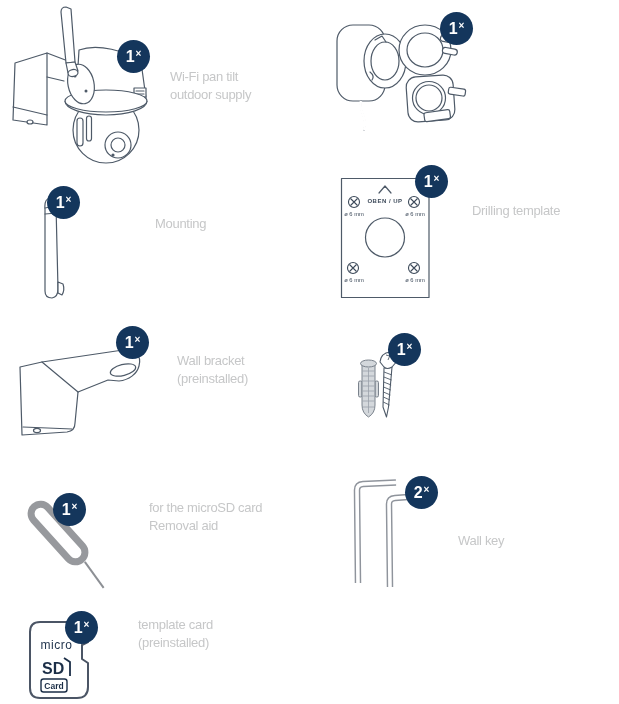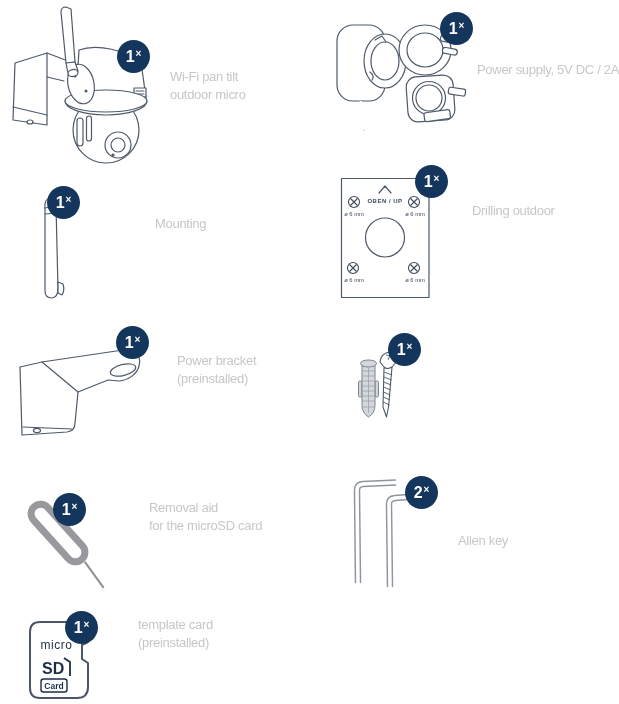--- a/index.html
+++ b/index.html
@@ -52,21 +52,21 @@
     <circle class="wh" cx="112" cy="141" r="13" stroke-width="1.5"></circle>
     <circle class="ln" cx="112" cy="141" r="7"></circle>
     <circle class="dk" cx="107" cy="151" r="1.6"></circle>
   </svg>
   <div class="badge" style="left:117px;top:40px">
     <span class="qty">1</span>
     <span class="times">×</span>
   </div>
   <div class="label" style="left:170px;top:68px">
     <div>Wi-Fi pan tilt</div>
-    <div>outdoor micro</div>
+    <div>outdoor supply</div>
   </div>
 
   <svg class="art" style="left:328px;top:10px" width="145" height="132" viewBox="0 0 145 132">
     <rect class="wh" x="9" y="15" width="48" height="76" rx="16"></rect>
     <path class="ln" d="M33,91 C30,102 40,106 36,120" stroke-width="4.5"></path>
     <path d="M33,91 C30,102 40,106 36,120" stroke="#ffffff" stroke-width="2.5" fill="none"></path>
     <ellipse class="wh" cx="57" cy="51" rx="21" ry="27"></ellipse>
     <ellipse class="ln" cx="57" cy="51" rx="14" ry="19"></ellipse>
     <path class="ln" d="M47,30 L54,26 L58,32 M42,62 Q47,66 44,70"></path>
     <ellipse class="wh" cx="97" cy="40" rx="26" ry="25"></ellipse>
@@ -76,23 +76,20 @@
     <rect class="wh" x="79" y="66" width="47" height="45" rx="10" transform="rotate(-4 102 88)"></rect>
     <circle class="ln" cx="101" cy="88" r="16.5"></circle>
     <circle class="ln" cx="101" cy="88" r="13"></circle>
     <rect class="wh" x="121" y="77" width="17" height="7" rx="2" transform="rotate(8 121 77)"></rect>
     <rect class="wh" x="96" y="103" width="26" height="9" rx="2" transform="rotate(-8 96 105)"></rect>
   </svg>
   <div class="badge" style="left:440px;top:12px">
     <span class="qty">1</span>
     <span class="times">×</span>
   </div>
-  <div class="label" style="left:477px;top:61px">
-    <div>Power supply, 5V DC / 2A</div>
-  </div>
 
   <svg class="art" style="left:38px;top:194px" width="30" height="112" viewBox="0 0 30 112">
     <path class="wh" d="M7,15 Q6,5 12,4 Q17,4 18,11 L20,95 Q20,103 14,104 Q7,104 7,97 Z"></path>
     <path class="ln" d="M7,14 L18,12 M7,20 L19,19"></path>
     <path class="wh" d="M20,88 L25,90 Q27,96 24,101 L20,99 Z"></path>
   </svg>
   <div class="badge" style="left:47px;top:186px">
     <span class="qty">1</span>
     <span class="times">×</span>
   </div>
@@ -118,36 +115,36 @@
     <text x="77" y="40" font-size="5.8" text-anchor="middle" fill="#3d4a5a">ø 6 mm</text>
     <text x="16" y="106" font-size="5.8" text-anchor="middle" fill="#3d4a5a">ø 6 mm</text>
     <text x="77" y="106" font-size="5.8" text-anchor="middle" fill="#3d4a5a">ø 6 mm</text>
     <circle class="ln" cx="47" cy="61.5" r="19.5"></circle>
   </svg>
   <div class="badge" style="left:415px;top:165px">
     <span class="qty">1</span>
     <span class="times">×</span>
   </div>
   <div class="label" style="left:472px;top:202px">
-    <div>Drilling outdoor</div>
+    <div>Drilling template</div>
   </div>
 
   <svg class="art" style="left:15px;top:338px" width="135" height="102" viewBox="0 0 135 102">
     <path class="wh" d="M5,29 L27,24 L108,12 C119,10 127,17 124,28 C122,36 114,42 104,43 L93,42 L63,54 L60,85 Q60,93 52,94 L7,97 Z"></path>
     <ellipse class="ln" cx="108" cy="32" rx="13" ry="5.5" transform="rotate(-14 108 32)"></ellipse>
     <path class="ln" d="M27,24 L63,54"></path>
     <path class="ln" d="M8,89 L57,91"></path>
     <ellipse class="wh" cx="22" cy="92.5" rx="3.5" ry="2.2"></ellipse>
   </svg>
   <div class="badge" style="left:116px;top:326px">
     <span class="qty">1</span>
     <span class="times">×</span>
   </div>
   <div class="label" style="left:177px;top:352px">
-    <div>Power bracket</div>
+    <div>Wall bracket</div>
     <div>(preinstalled)</div>
   </div>
 
   <svg class="art" style="left:352px;top:341px" width="58" height="84" viewBox="0 0 58 84">
     <g fill="#d4d8dc" stroke="#7a828c" stroke-width="1" stroke-linejoin="round">
       <rect x="6.5" y="40" width="3.5" height="16" rx="1.5"></rect>
       <rect x="23" y="40" width="3.5" height="16" rx="1.5"></rect>
       <path d="M10,24 L10,64 Q10,72 16.5,76 Q23,72 23,64 L23,24 Z"></path>
       <ellipse cx="16.5" cy="22.5" rx="8" ry="3.5"></ellipse>
     </g>
@@ -172,36 +169,36 @@
   <div class="art" style="left:19px;top:520px;width:78px;height:26px;box-sizing:border-box;
               border:7px solid #97999d;border-radius:13px;background:#ffffff;
               transform:rotate(48deg);"></div>
   <div class="art" style="left:85px;top:561px;width:32px;height:1.6px;background:#8d9095;
               transform:rotate(54deg);transform-origin:left center;"></div>
   <div class="badge" style="left:53px;top:493px">
     <span class="qty">1</span>
     <span class="times">×</span>
   </div>
   <div class="label" style="left:149px;top:499px">
+    <div>for the microSD card</div>
     <div>Removal aid</div>
-    <div>for the microSD card</div>
   </div>
 
   <svg class="art" style="left:348px;top:474px" width="88" height="118" viewBox="0 0 88 118">
     <path d="M10,109 L9,16 Q9,10.5 15,10 L48,8.5" stroke="#8f949c" stroke-width="6.5" fill="none"></path>
     <path d="M10,109 L9,16 Q9,10.5 15,10 L48,8.5" stroke="#ffffff" stroke-width="3.6" fill="none"></path>
     <path d="M42,113 L41,30 Q41,24.5 47,24 L80,21.5" stroke="#8f949c" stroke-width="6.5" fill="none"></path>
     <path d="M42,113 L41,30 Q41,24.5 47,24 L80,21.5" stroke="#ffffff" stroke-width="3.6" fill="none"></path>
   </svg>
   <div class="badge" style="left:405px;top:476px">
     <span class="qty">2</span>
     <span class="times">×</span>
   </div>
   <div class="label" style="left:458px;top:532px">
-    <div>Allen key</div>
+    <div>Wall key</div>
   </div>
 
   <svg class="art" style="left:26px;top:618px" width="72" height="86" viewBox="0 0 72 86">
     <path d="M14,4 L48,4 Q62,4 62,17 L62,24 L56,27 L56,41 L62,45 L62,69 Q62,80 51,80 L14,80 Q4,80 4,70 L4,14 Q4,4 14,4 Z" fill="#ffffff" stroke="#4b5565" stroke-width="2" stroke-linejoin="round"></path>
     <text x="14.5" y="31" font-size="12" letter-spacing="0.5" fill="#23364f">micro</text>
     <text x="16" y="56" font-size="16" font-weight="bold" fill="#1b2e47">SD</text>
     <path d="M38,40 L44,44 L44,58" stroke="#1b2e47" stroke-width="1.8" fill="none"></path>
     <rect x="15" y="61" width="26" height="13" rx="2.5" fill="none" stroke="#1b2e47" stroke-width="1.4"></rect>
     <text x="28" y="70.5" font-size="8.5" font-weight="bold" text-anchor="middle" fill="#1b2e47">Card</text>
   </svg>

